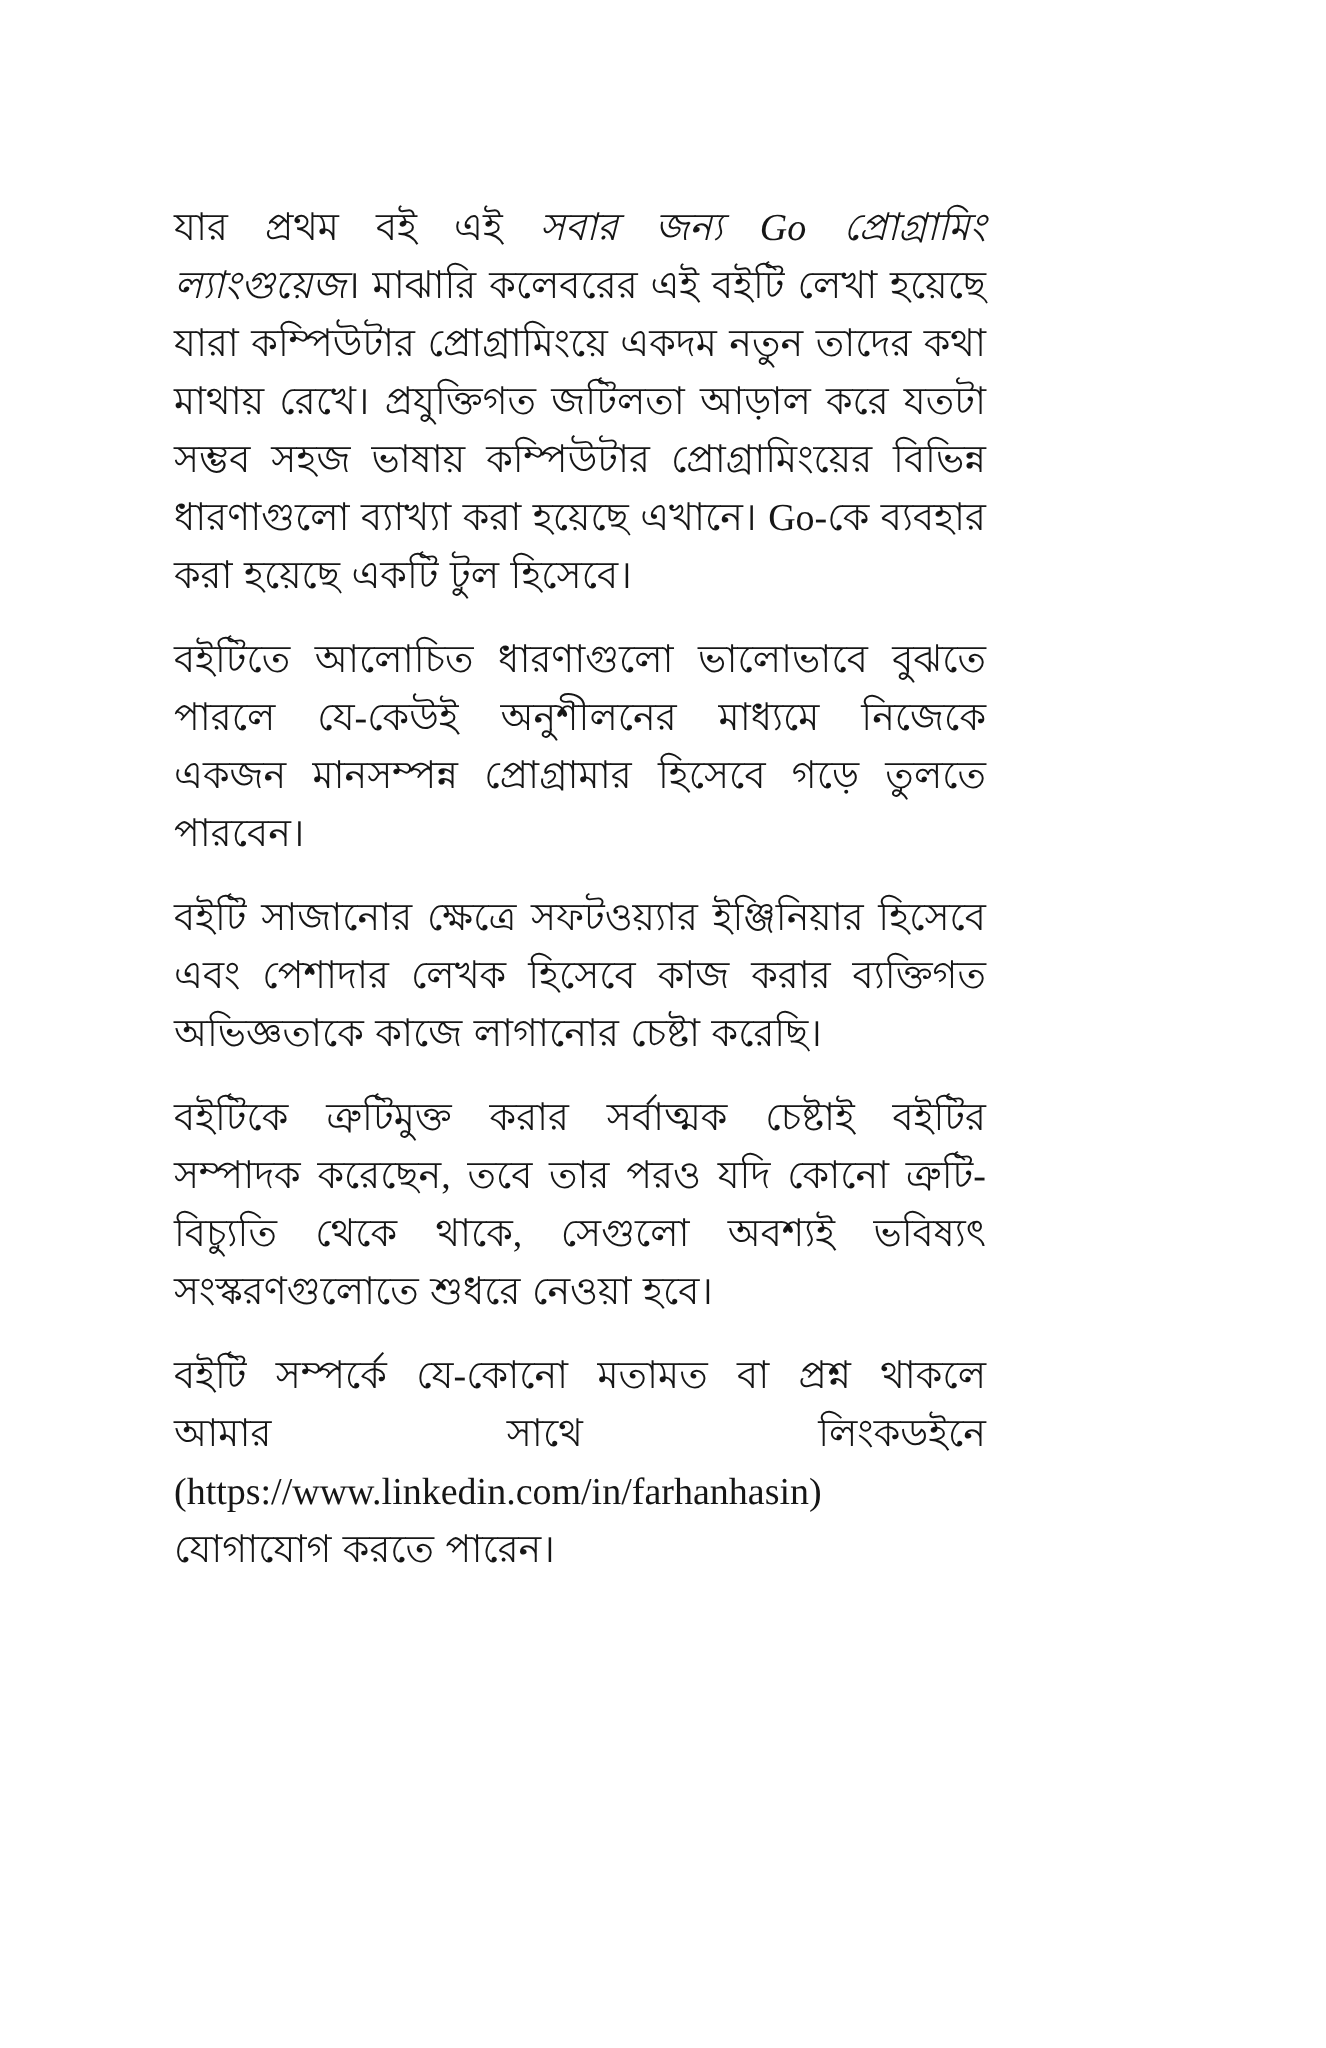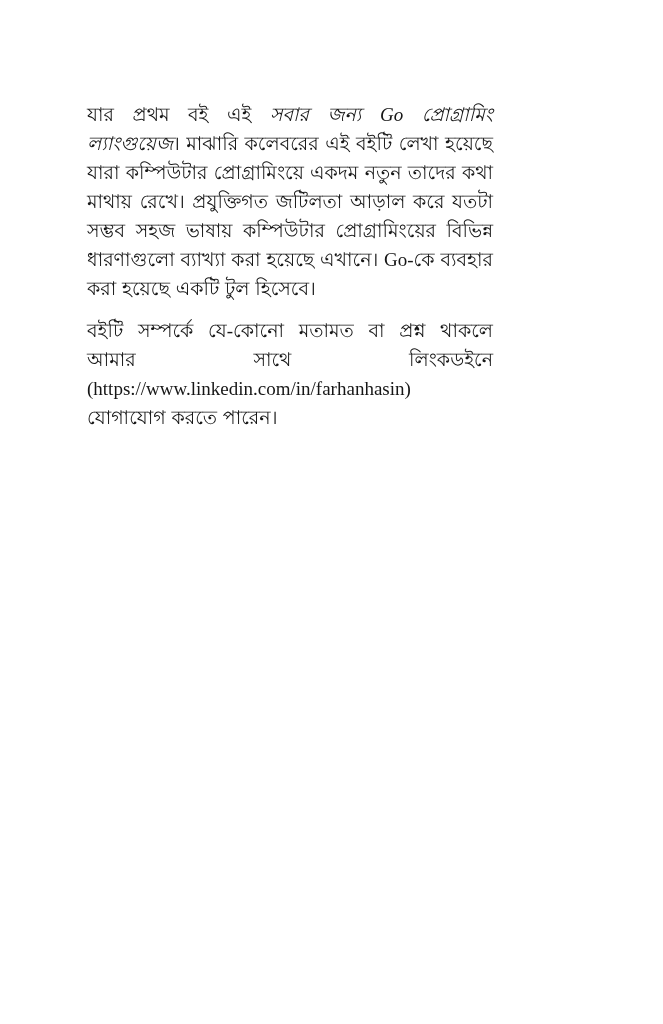--- a/index.html
+++ b/index.html
@@ -36,16 +36,19 @@
     font-style: italic;
   }
 </style>
 </head>
 <body>
 
 <div class="page">
   <main class="preface-body">
 
   <p><span>যার প্রথম বই এই </span><span class="italic">সবার জন্য Go প্রোগ্রামিং ল্যাংগুয়েজ</span><span>। মাঝারি কলেবরের এই বইটি লেখা হয়েছে যারা কম্পিউটার প্রোগ্রামিংয়ে একদম নতুন তাদের কথা মাথায় রেখে। প্রযুক্তিগত জটিলতা আড়াল করে যতটা সম্ভব সহজ ভাষায় কম্পিউটার প্রোগ্রামিংয়ের বিভিন্ন ধারণাগুলো ব্যাখ্যা করা হয়েছে এখানে। Go-কে ব্যবহার করা হয়েছে একটি টুল হিসেবে।</span></p>
+      <p><span>বইটিতে আলোচিত ধারণাগুলো ভালোভাবে বুঝতে পারলে যে-কেউই অনুশীলনের মাধ্যমে নিজেকে একজন মানসম্পন্ন প্রোগ্রামার হিসেবে গড়ে তুলতে পারবেন।</span></p>
+      <p><span>বইটি সাজানোর ক্ষেত্রে সফটওয়্যার ইঞ্জিনিয়ার হিসেবে এবং পেশাদার লেখক হিসেবে কাজ করার ব্যক্তিগত অভিজ্ঞতাকে কাজে লাগানোর চেষ্টা করেছি।</span></p>
+      <p><span>বইটিকে ত্রুটিমুক্ত করার সর্বাত্মক চেষ্টাই বইটির সম্পাদক করেছেন, তবে তার পরও যদি কোনো ত্রুটি-বিচ্যুতি থেকে থাকে, সেগুলো অবশ্যই ভবিষ্যৎ সংস্করণগুলোতে শুধরে নেওয়া হবে।</span></p>
       <p><span>বইটি সম্পর্কে যে-কোনো মতামত বা প্রশ্ন থাকলে আমার সাথে লিংকডইনে (https://www.linkedin.com/in/farhanhasin) যোগাযোগ করতে পারেন।</span></p>
     </main>
 
 </div>
 
 </body></html>

